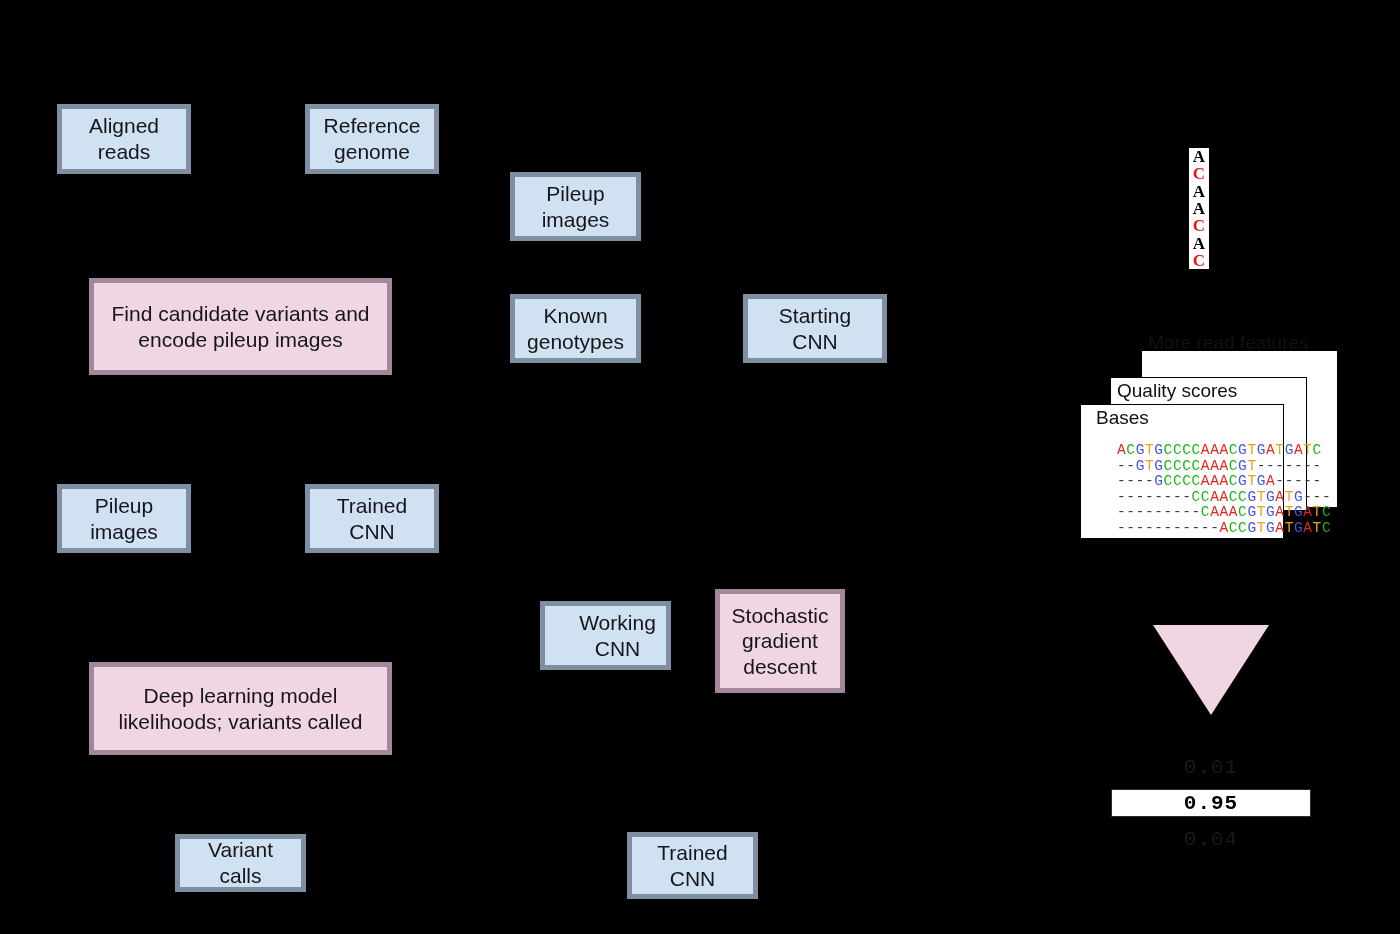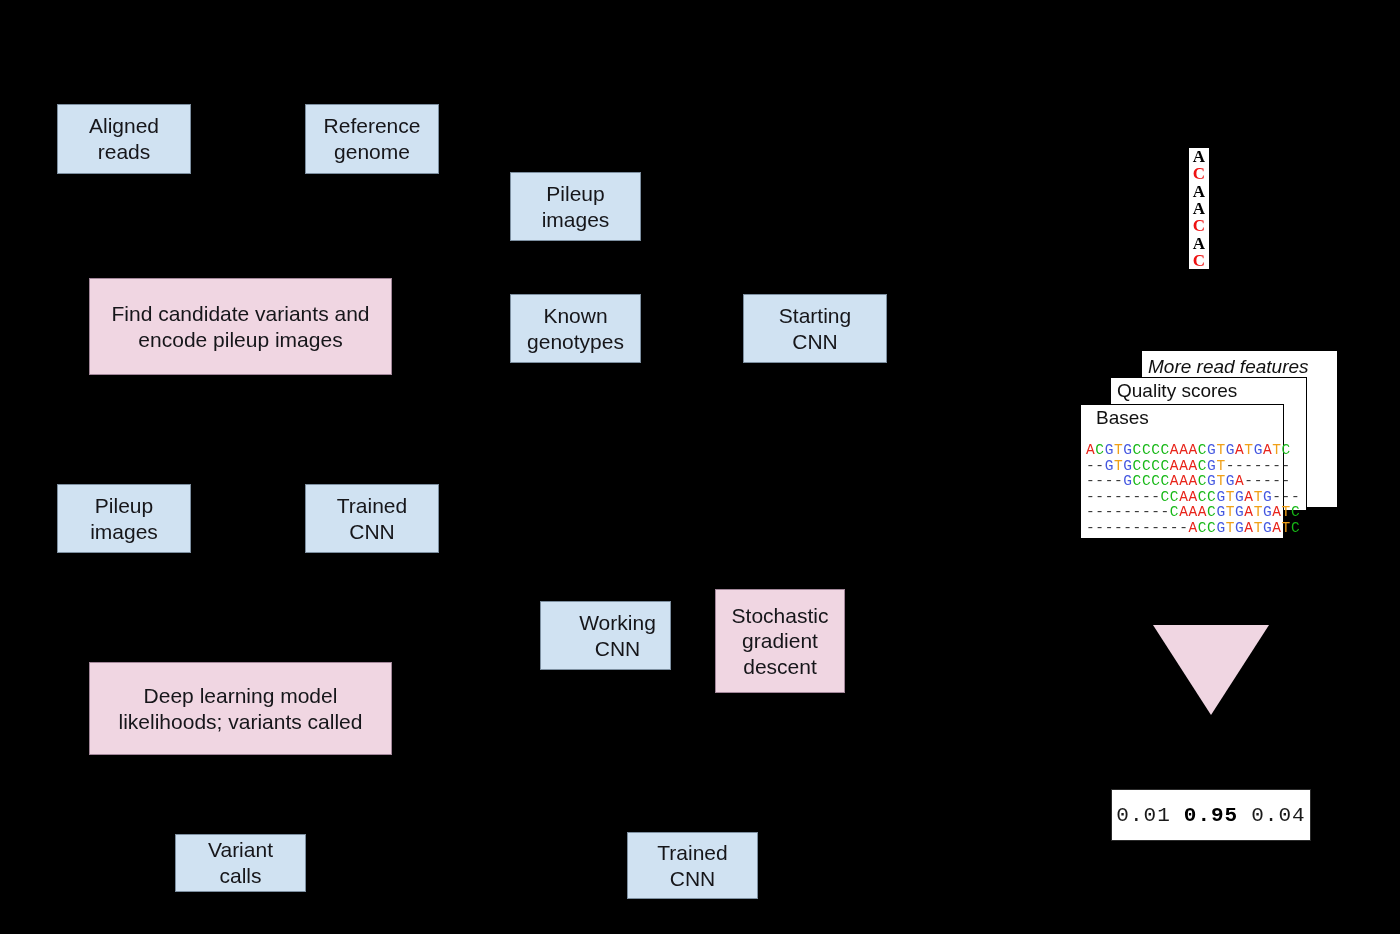--- a/index.html
+++ b/index.html
@@ -12,21 +12,21 @@
     position: relative;
     width: 1400px;
     height: 934px;
     background: #000000;
     overflow: hidden;
     font-family: "Liberation Sans", sans-serif;
   }
   .node {
     position: absolute;
     box-sizing: border-box;
-    border: 1px solid #a3a3a3;
+    border: 5px solid #a3a3a3;
     display: flex;
     align-items: center;
     justify-content: center;
     text-align: center;
     color: #16161a;
     font-size: 21px;
     line-height: 1.22;
     font-family: "Liberation Sans", sans-serif;
     box-shadow: 1px 1px 0 rgba(0,0,0,0.35);
     white-space: pre-line;
@@ -63,20 +63,21 @@
     font-family: "Liberation Sans", sans-serif;
     white-space: nowrap;
   }
   .pileup-seq {
     position: absolute;
     font-family: "Liberation Mono", monospace;
     font-size: 14.5px;
     line-height: 15.6px;
     letter-spacing: 0.6px;
     white-space: pre;
+    margin-left: 31px;
   }
   .pileup-seq .b-A { color: #e8241a; }
   .pileup-seq .b-C { color: #16b816; }
   .pileup-seq .b-G { color: #4457e0; }
   .pileup-seq .b-T { color: #f0a018; }
   .pileup-seq .b-d { color: #3c3c3c; }
 
   
   .tri {
     position: absolute;
@@ -148,34 +149,34 @@
       <span class="bk">A</span>
       <span class="rd">C</span>
       <span class="bk">A</span>
       <span class="bk">A</span>
       <span class="rd">C</span>
       <span class="bk">A</span>
       <span class="rd">C</span>
     </div>
 
   <div class="card" style="left:1141px; top:350px; width:197px; height:158px;"></div>
-  <div class="card-title" style="left:1148px; top:356px;font-style:italic;">More read features</div>
+  <div class="card-title" style="left:1148px; top:332px;">More read features</div>
 
   <div class="card" style="left:1110px; top:377px; width:197px; height:134px;"></div>
   <div class="card-title" style="left:1117px; top:380px;">Quality scores</div>
 
   <div class="card" style="left:1080px; top:404px; width:204px; height:135px;"></div>
   <div class="card-title" style="left:1086px; top:407px;margin-left:10px;">Bases</div>
 
   <div class="pileup-seq" id="pileup-seq" style="left:1086px; top:443px;"><div><span class="b-A">A</span><span class="b-C">C</span><span class="b-G">G</span><span class="b-T">T</span><span class="b-G">G</span><span class="b-C">C</span><span class="b-C">C</span><span class="b-C">C</span><span class="b-C">C</span><span class="b-A">A</span><span class="b-A">A</span><span class="b-A">A</span><span class="b-C">C</span><span class="b-G">G</span><span class="b-T">T</span><span class="b-G">G</span><span class="b-A">A</span><span class="b-T">T</span><span class="b-G">G</span><span class="b-A">A</span><span class="b-T">T</span><span class="b-C">C</span></div><div><span class="b-d">-</span><span class="b-d">-</span><span class="b-G">G</span><span class="b-T">T</span><span class="b-G">G</span><span class="b-C">C</span><span class="b-C">C</span><span class="b-C">C</span><span class="b-C">C</span><span class="b-A">A</span><span class="b-A">A</span><span class="b-A">A</span><span class="b-C">C</span><span class="b-G">G</span><span class="b-T">T</span><span class="b-d">-</span><span class="b-d">-</span><span class="b-d">-</span><span class="b-d">-</span><span class="b-d">-</span><span class="b-d">-</span><span class="b-d">-</span></div><div><span class="b-d">-</span><span class="b-d">-</span><span class="b-d">-</span><span class="b-d">-</span><span class="b-G">G</span><span class="b-C">C</span><span class="b-C">C</span><span class="b-C">C</span><span class="b-C">C</span><span class="b-A">A</span><span class="b-A">A</span><span class="b-A">A</span><span class="b-C">C</span><span class="b-G">G</span><span class="b-T">T</span><span class="b-G">G</span><span class="b-A">A</span><span class="b-d">-</span><span class="b-d">-</span><span class="b-d">-</span><span class="b-d">-</span><span class="b-d">-</span></div><div><span class="b-d">-</span><span class="b-d">-</span><span class="b-d">-</span><span class="b-d">-</span><span class="b-d">-</span><span class="b-d">-</span><span class="b-d">-</span><span class="b-d">-</span><span class="b-C">C</span><span class="b-C">C</span><span class="b-A">A</span><span class="b-A">A</span><span class="b-C">C</span><span class="b-C">C</span><span class="b-G">G</span><span class="b-T">T</span><span class="b-G">G</span><span class="b-A">A</span><span class="b-T">T</span><span class="b-G">G</span><span class="b-d">-</span><span class="b-d">-</span><span class="b-d">-</span></div><div><span class="b-d">-</span><span class="b-d">-</span><span class="b-d">-</span><span class="b-d">-</span><span class="b-d">-</span><span class="b-d">-</span><span class="b-d">-</span><span class="b-d">-</span><span class="b-d">-</span><span class="b-C">C</span><span class="b-A">A</span><span class="b-A">A</span><span class="b-A">A</span><span class="b-C">C</span><span class="b-G">G</span><span class="b-T">T</span><span class="b-G">G</span><span class="b-A">A</span><span class="b-T">T</span><span class="b-G">G</span><span class="b-A">A</span><span class="b-T">T</span><span class="b-C">C</span></div><div><span class="b-d">-</span><span class="b-d">-</span><span class="b-d">-</span><span class="b-d">-</span><span class="b-d">-</span><span class="b-d">-</span><span class="b-d">-</span><span class="b-d">-</span><span class="b-d">-</span><span class="b-d">-</span><span class="b-d">-</span><span class="b-A">A</span><span class="b-C">C</span><span class="b-C">C</span><span class="b-G">G</span><span class="b-T">T</span><span class="b-G">G</span><span class="b-A">A</span><span class="b-T">T</span><span class="b-G">G</span><span class="b-A">A</span><span class="b-T">T</span><span class="b-C">C</span></div></div>
 
   <div class="tri" style="left:1153px; top:625px;
               border-left:58px solid transparent;
               border-right:58px solid transparent;
               border-top:90px solid #f0d6e2;"></div>
 
-  <div class="probs" style="left:1111px; top:789px; width:200px; height:52px;">
+  <div class="probs" style="left:1111px; top:789px; width:200px; height:28px;flex-direction:column;">
     <span>0.01</span>
     <span class="p-bold">0.95</span>
     <span>0.04</span>
   </div>
 
 </div>
 
 </body></html>

